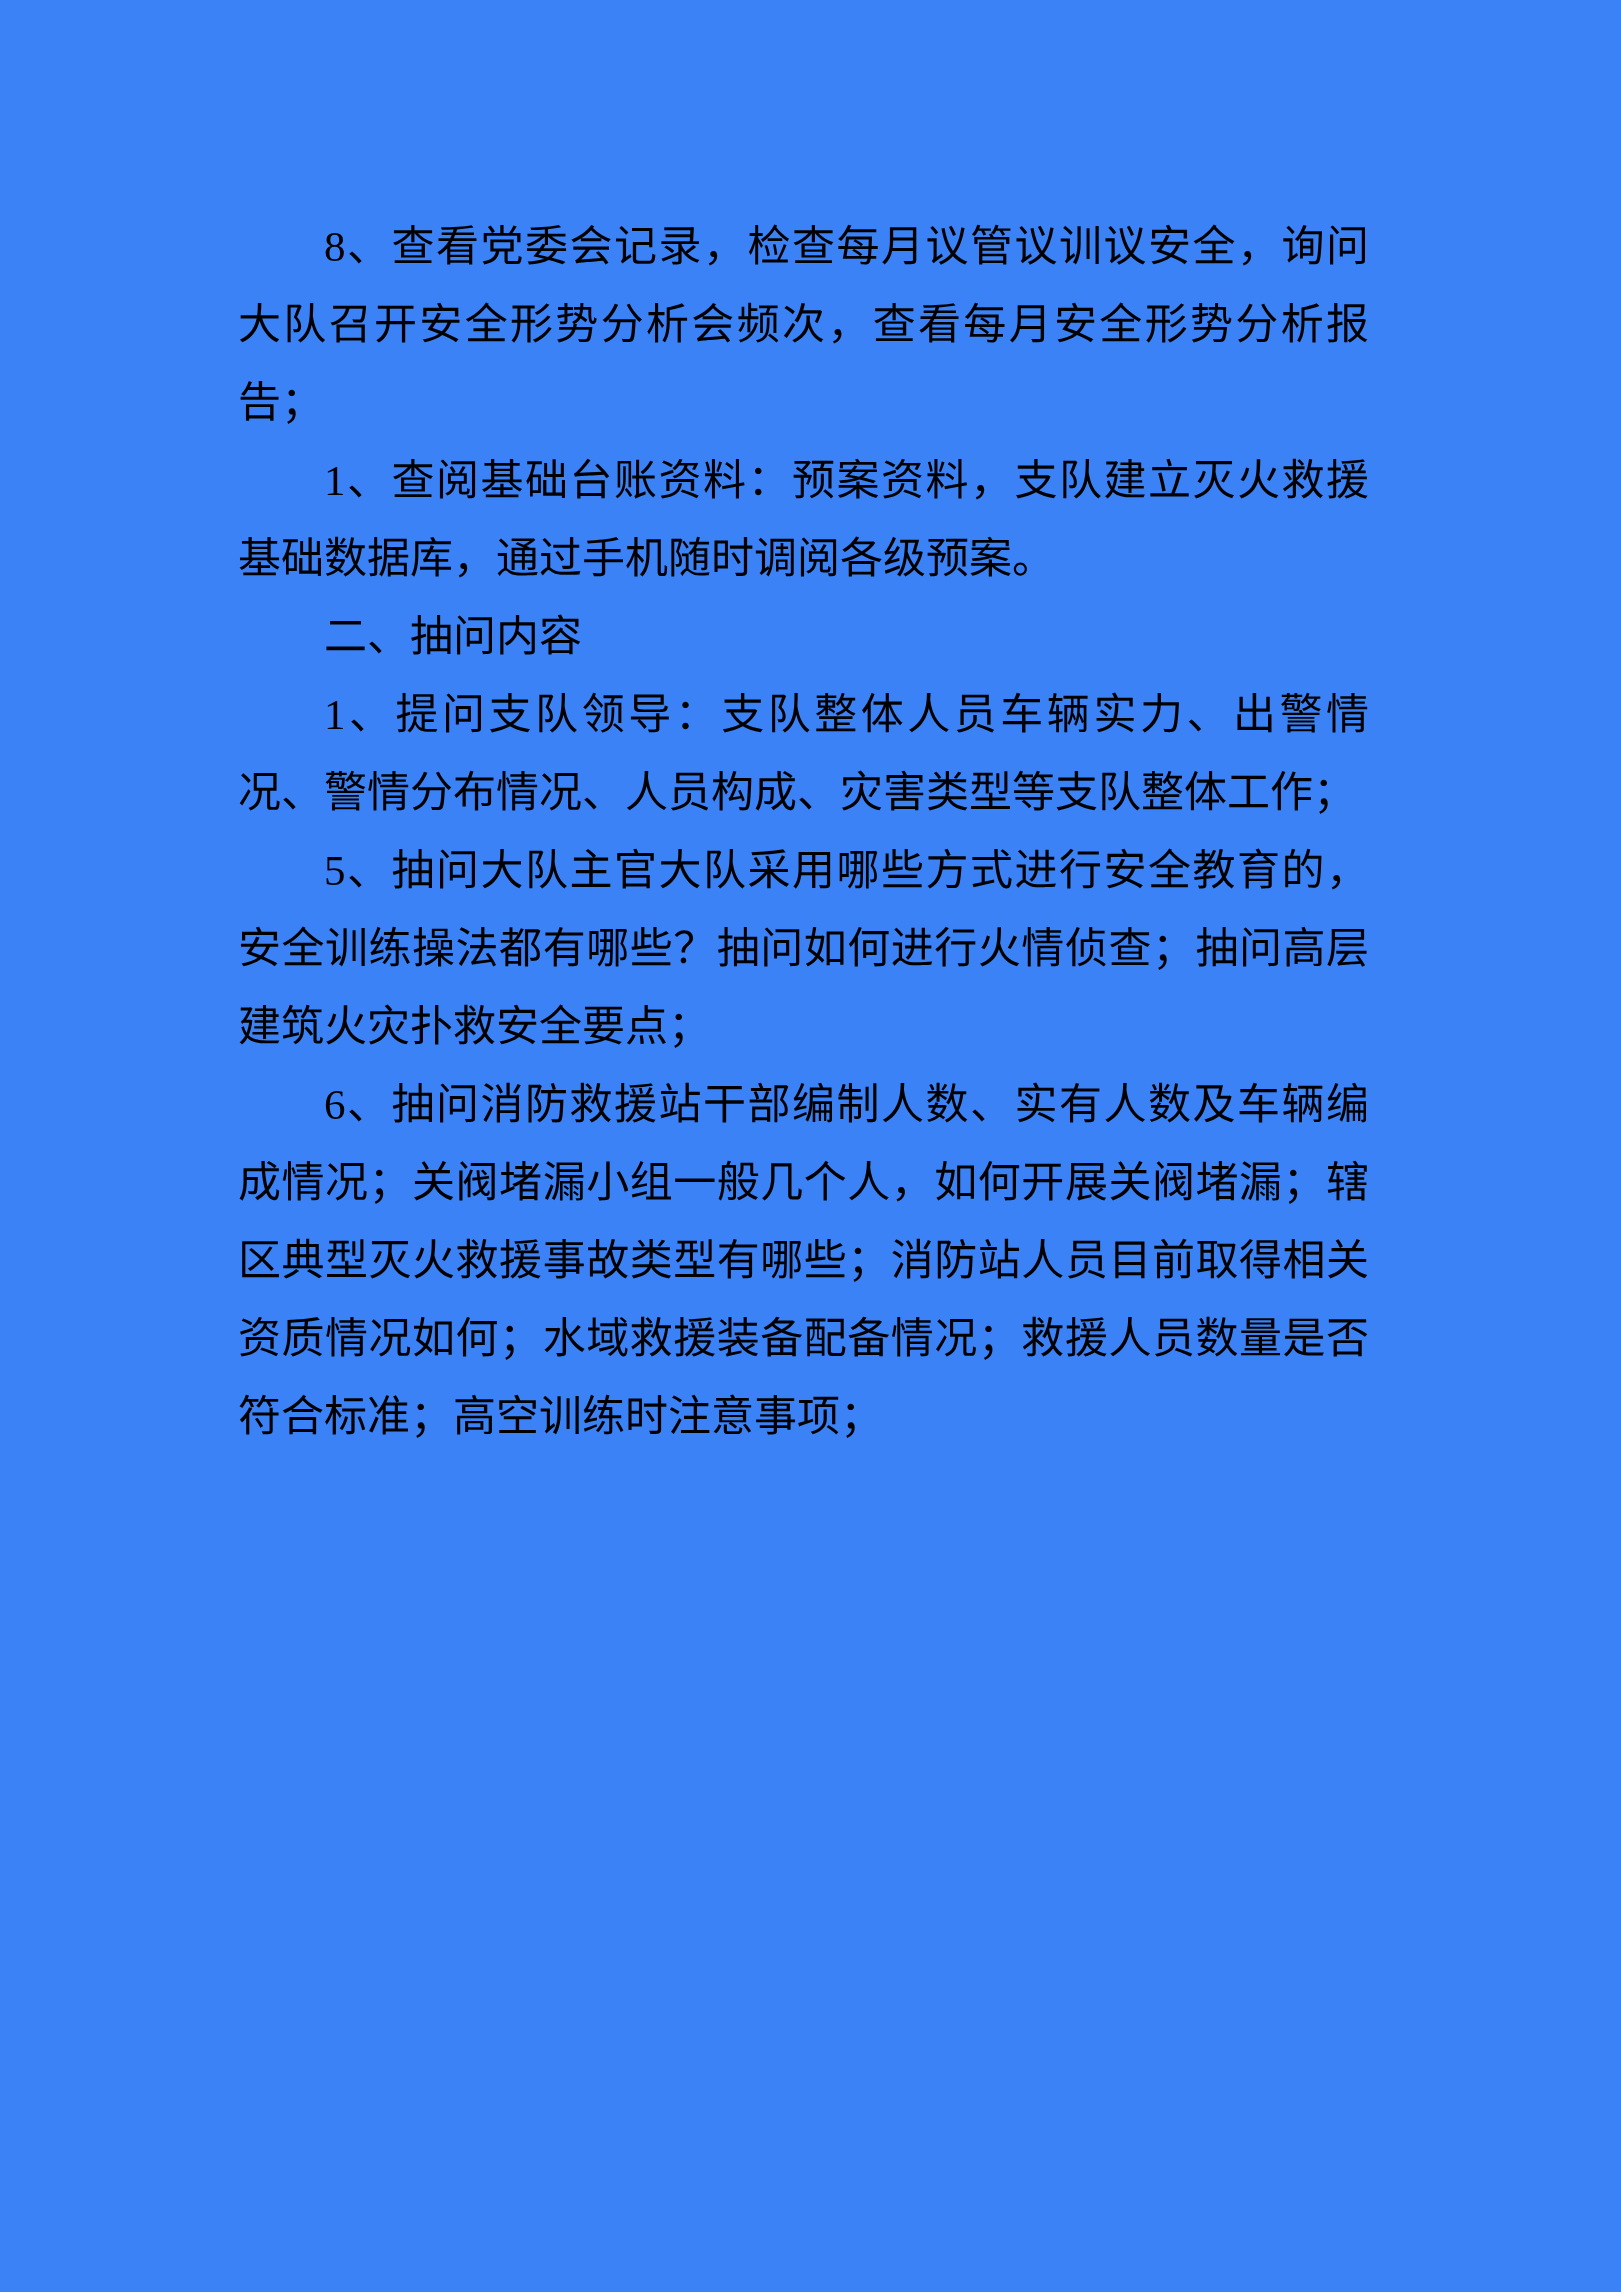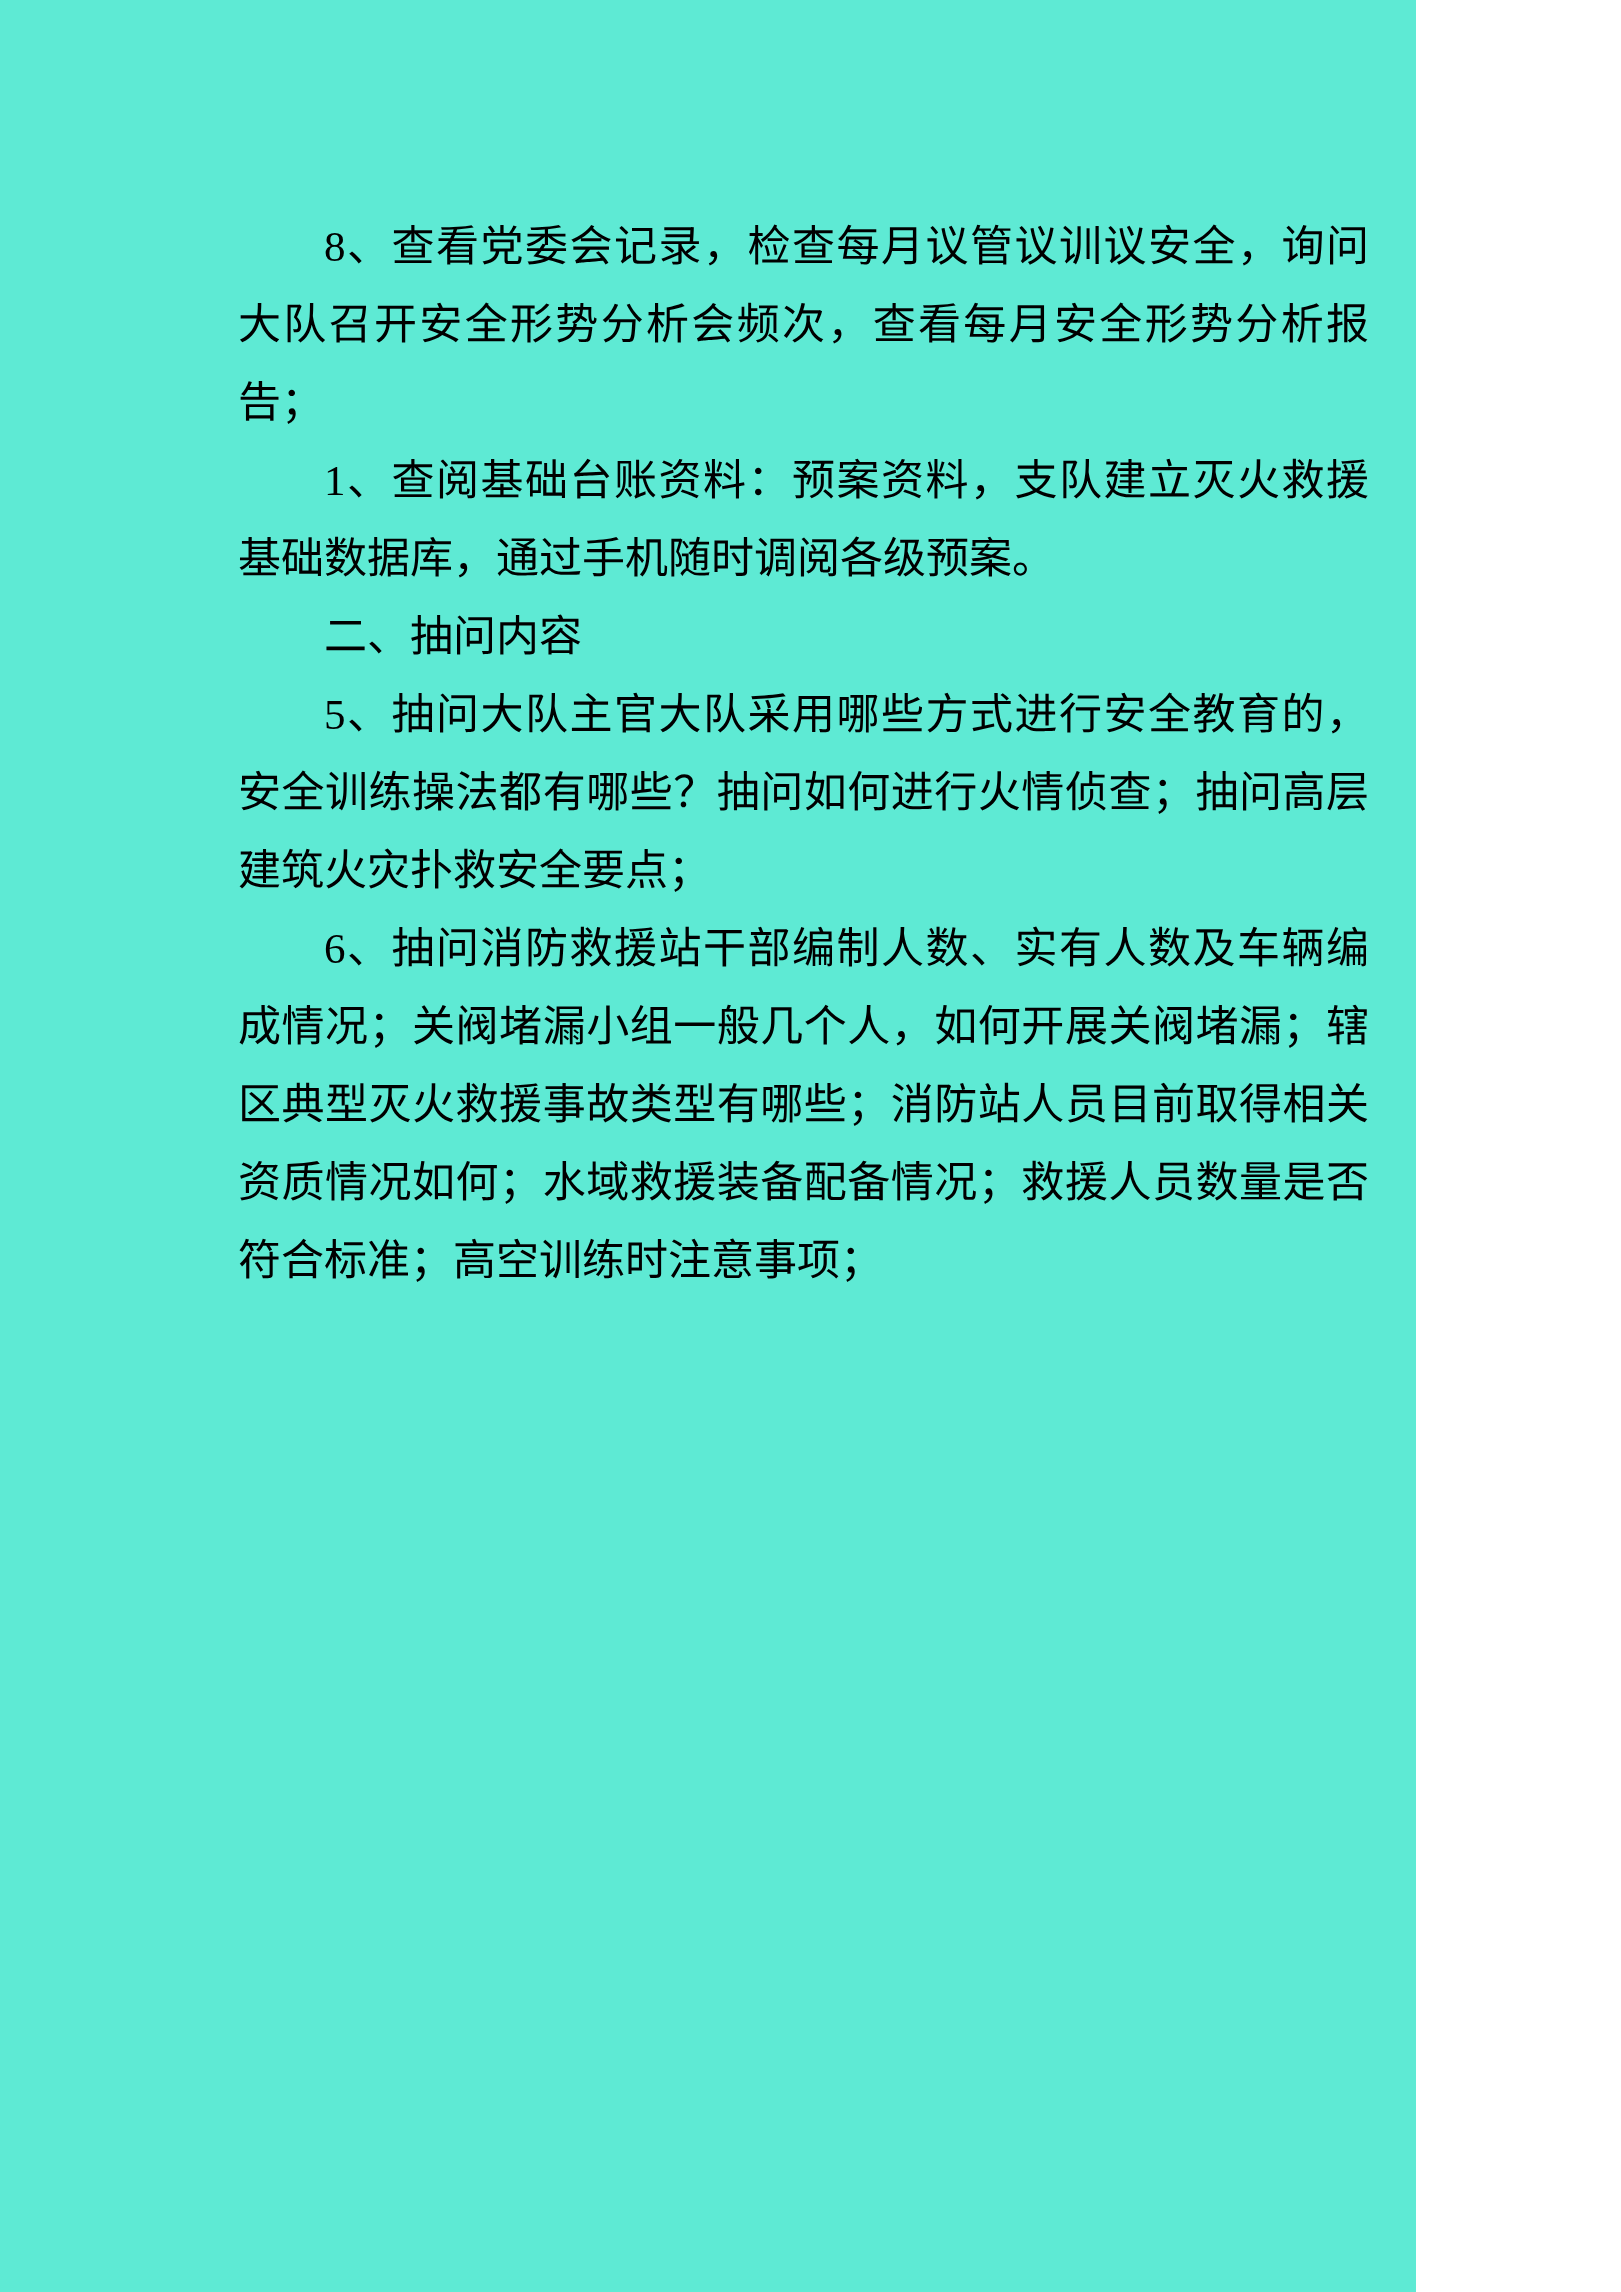--- a/index.html
+++ b/index.html
@@ -2,23 +2,23 @@
 <html lang="zh-CN"><head>
 <meta charset="utf-8">
 <style>
   html, body {
     margin: 0;
     padding: 0;
     background: #ffffff;
   }
   .page {
     position: relative;
-    width: 1416px;
+    width: 1621px;
     height: 2293px;
-    background: #5eead4;
+    background: #3b82f6;
     overflow: hidden;
   }
   .content {
     position: absolute;
     left: 238px;
     top: 208px;
     width: 1131px;
     color: #000000;
     font-family: "Liberation Serif", serif;
   }
@@ -36,17 +36,18 @@
   }
 </style>
 </head>
 <body>
 
 <div class="page">
   <div class="content">
     <p>8、查看党委会记录，检查每月议管议训议安全，询问大队召开安全形势分析会频次，查看每月安全形势分析报告；</p>
     <p>1、查阅基础台账资料：预案资料，支队建立灭火救援基础数据库，通过手机随时调阅各级预案。</p>
     <p>二、抽问内容</p>
+    <p>1、提问支队领导：支队整体人员车辆实力、出警情况、警情分布情况、人员构成、灾害类型等支队整体工作；</p>
     <p>5、抽问大队主官大队采用哪些方式进行安全教育的，安全训练操法都有哪些？抽问如何进行火情侦查；抽问高层建筑火灾扑救安全要点；</p>
     <p>6、抽问消防救援站干部编制人数、实有人数及车辆编成情况；关阀堵漏小组一般几个人，如何开展关阀堵漏；辖区典型灭火救援事故类型有哪些；消防站人员目前取得相关资质情况如何；水域救援装备配备情况；救援人员数量是否符合标准；高空训练时注意事项；</p>
   </div>
 </div>
 
 
 </body></html>

